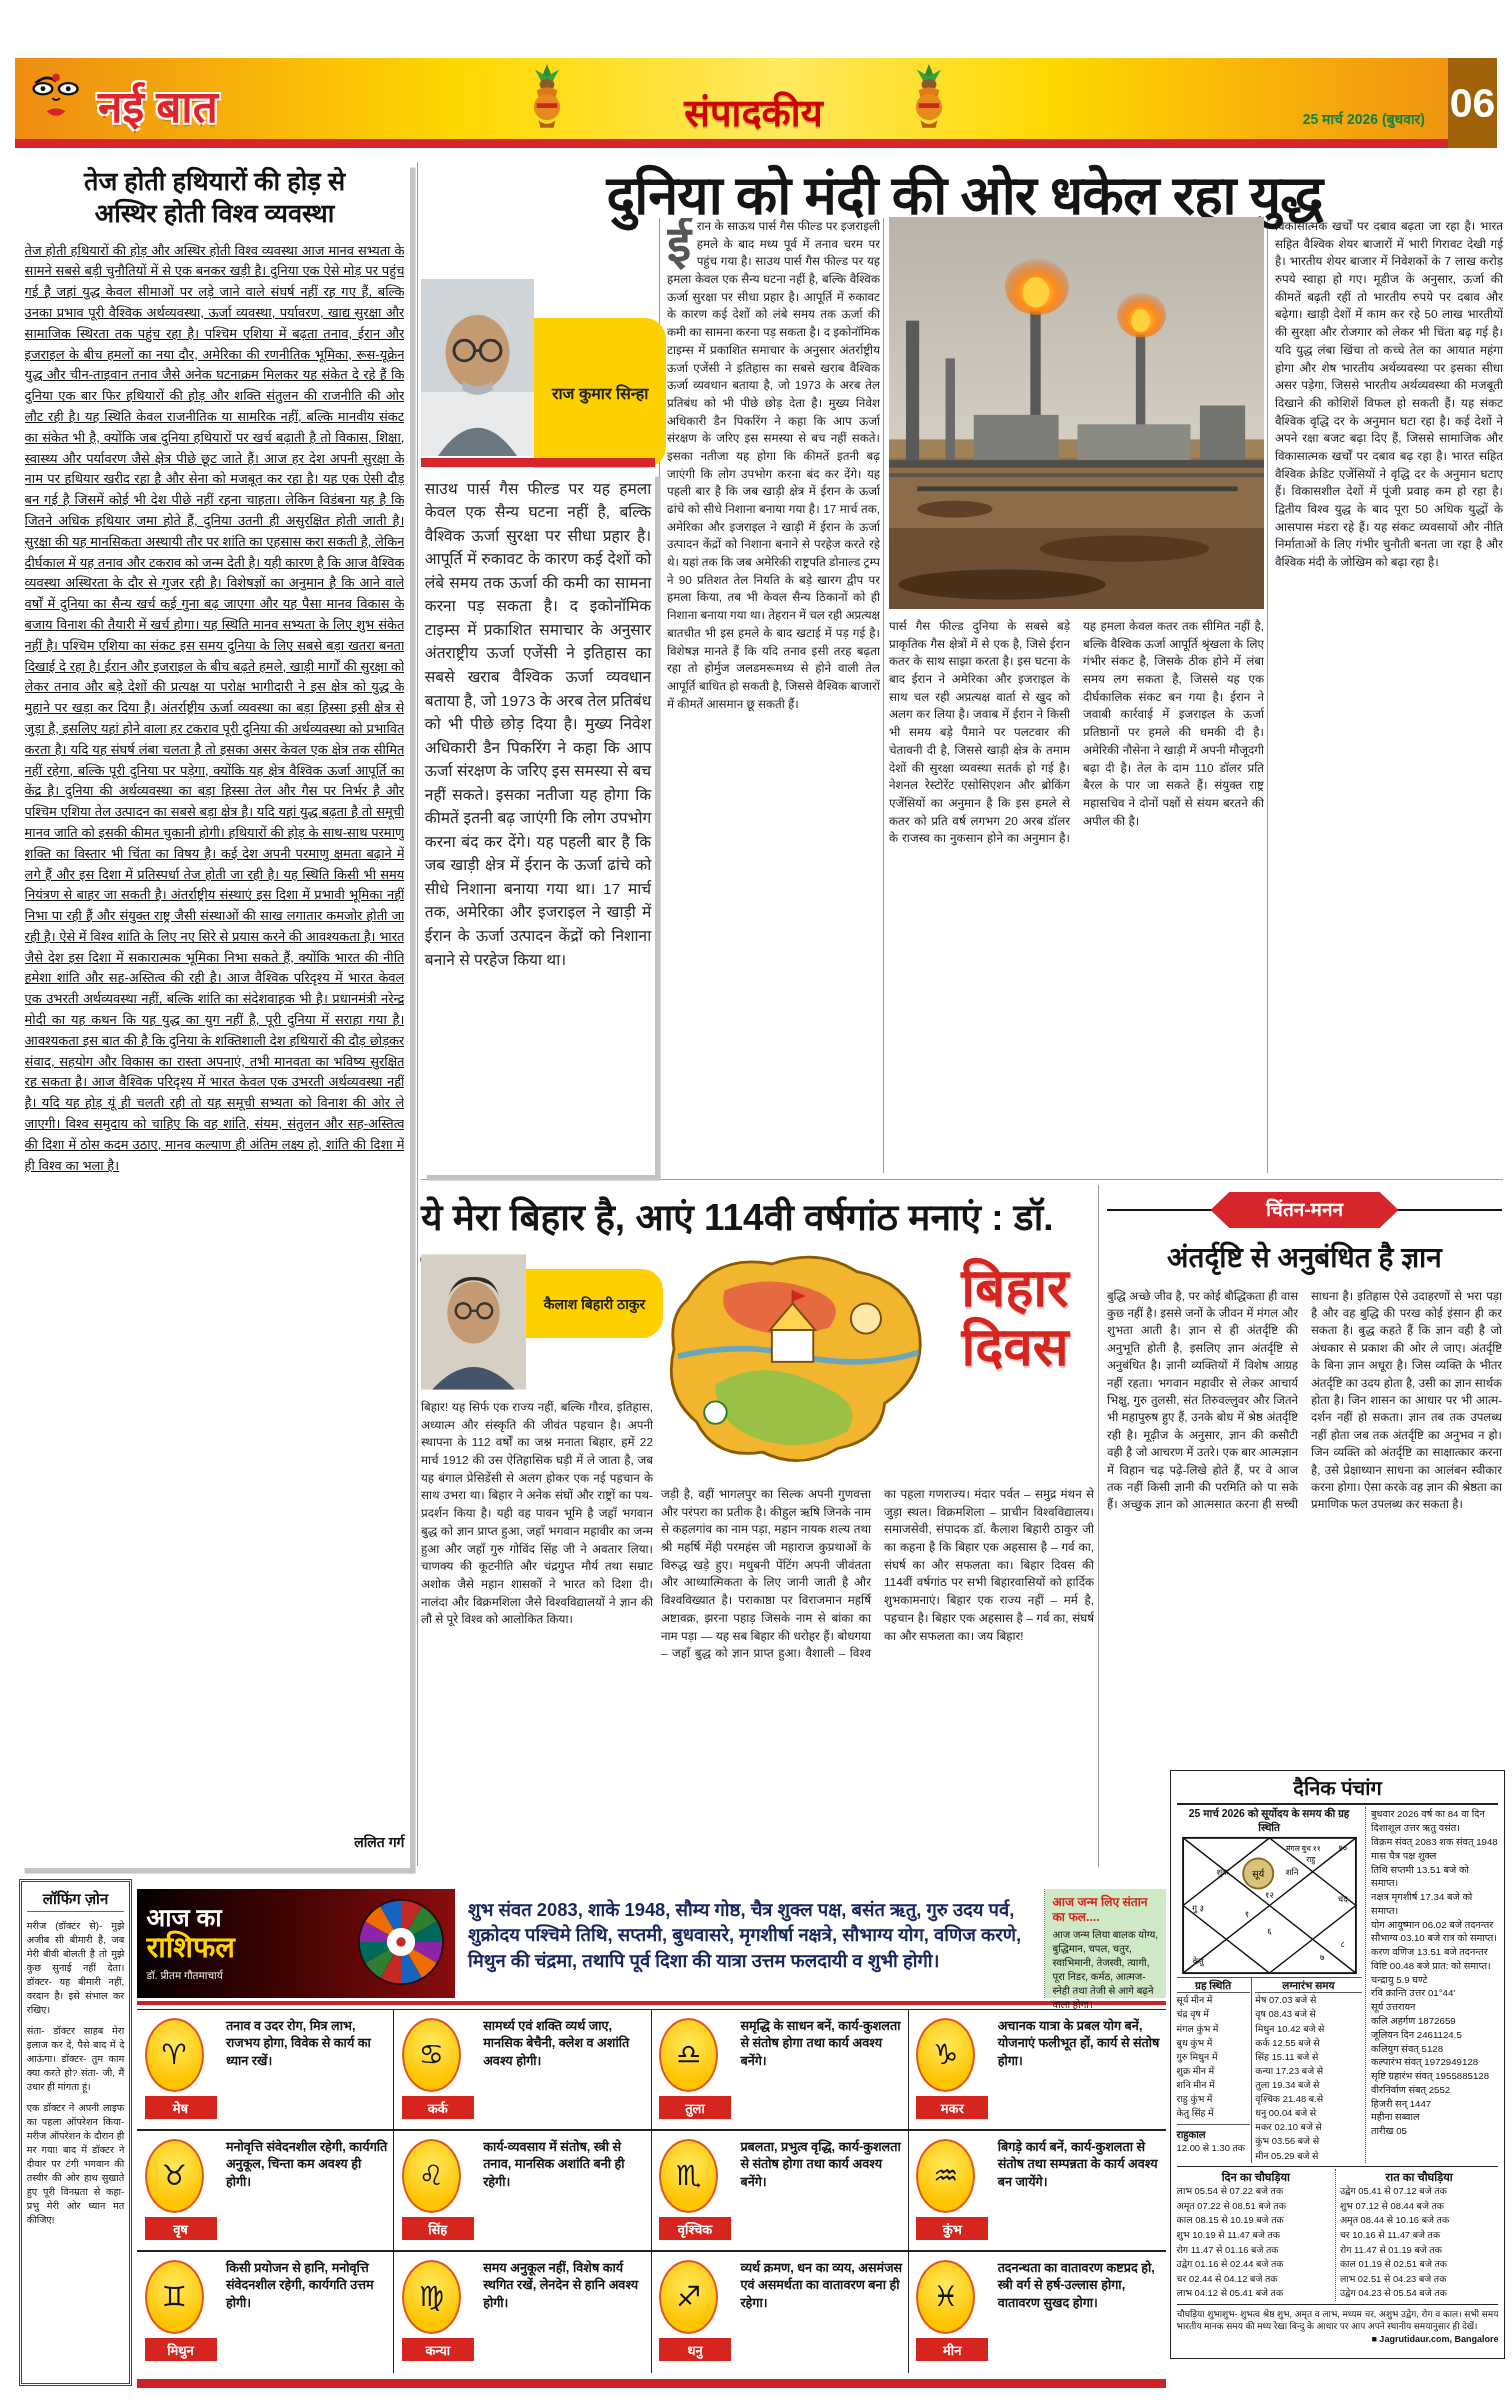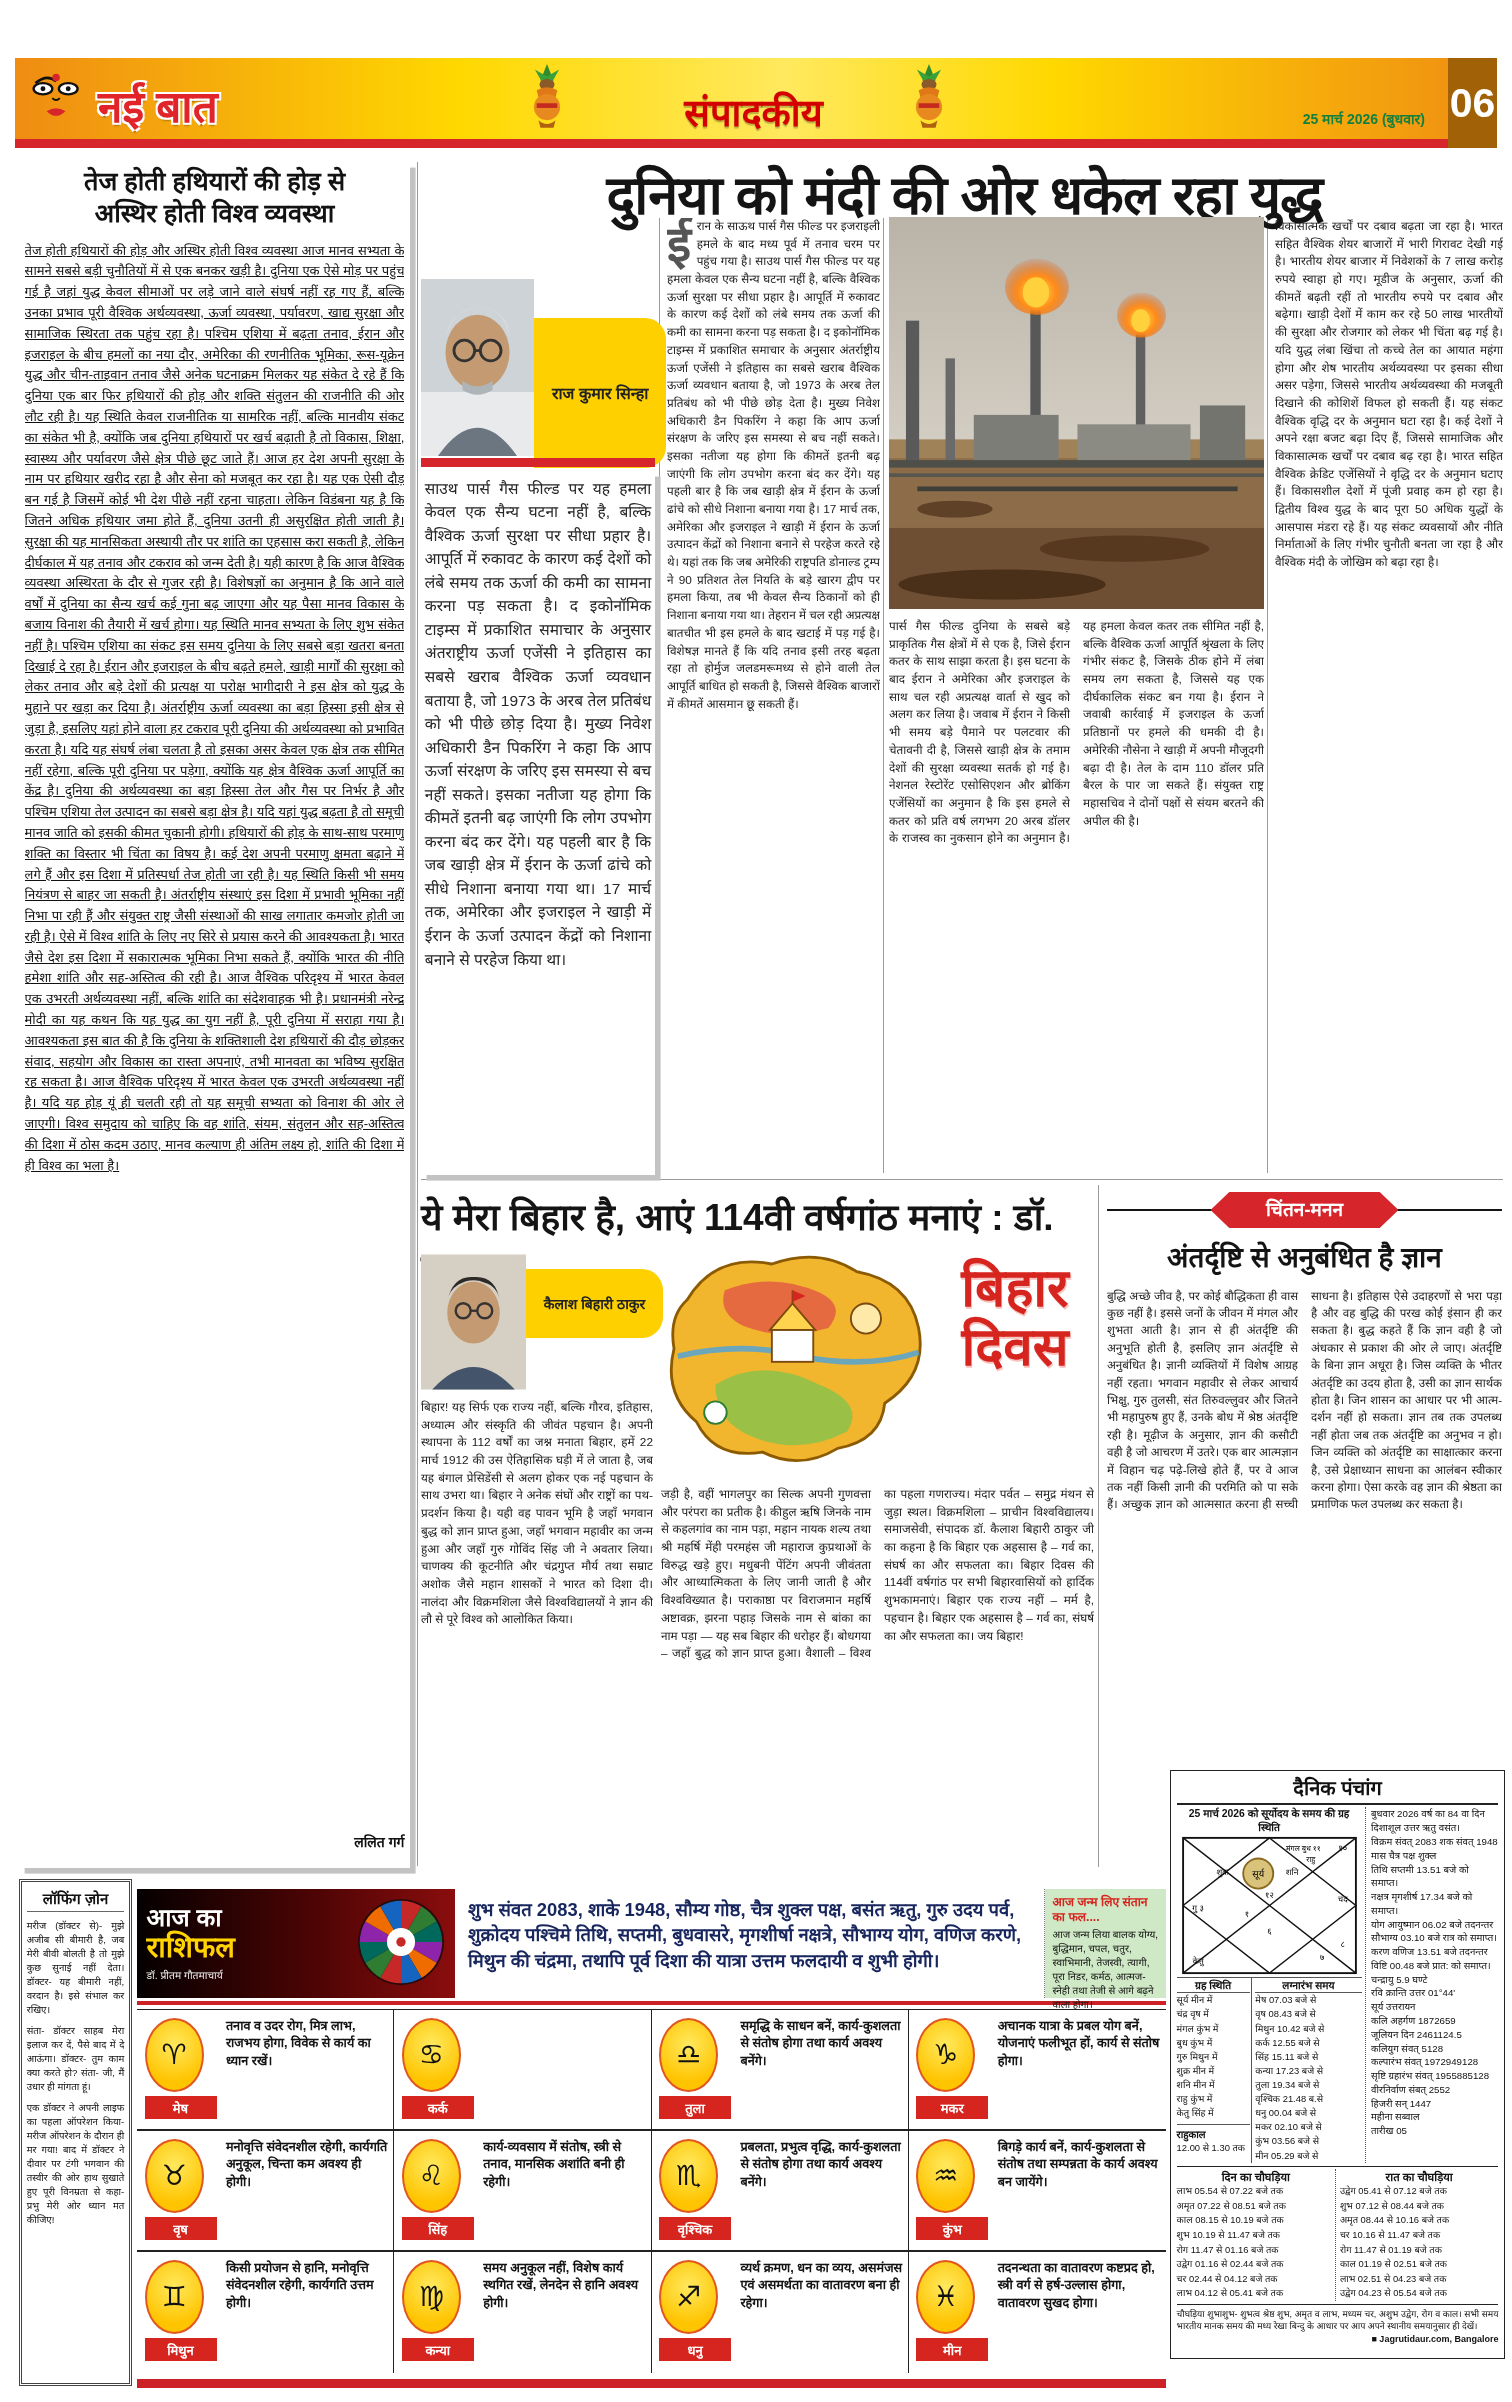--- a/index.html
+++ b/index.html
@@ -418,20 +418,21 @@
             <div class="oval">♈</div>
           <div class="sign-label">मेष</div>
           </div>
         <div class="rtext">तनाव व उदर रोग, मित्र लाभ, राजभय होगा, विवेक से कार्य का ध्यान रखें।</div>
       </div>
       <div class="rcell rrow-b">
         <div>
             <div class="oval">♋</div>
           <div class="sign-label">कर्क</div>
           </div>
+        <div class="rtext">सामर्थ्य एवं शक्ति व्यर्थ जाए, मानसिक बेचैनी, क्लेश व अशांति अवश्य होगी।</div>
       </div>
       <div class="rcell rrow-b">
         <div>
             <div class="oval">♎</div>
           <div class="sign-label">तुला</div>
           </div>
         <div class="rtext">समृद्धि के साधन बनें, कार्य-कुशलता से संतोष होगा तथा कार्य अवश्य बनेंगे।</div>
       </div>
       <div class="rcell rrow-b last">
         <div>

